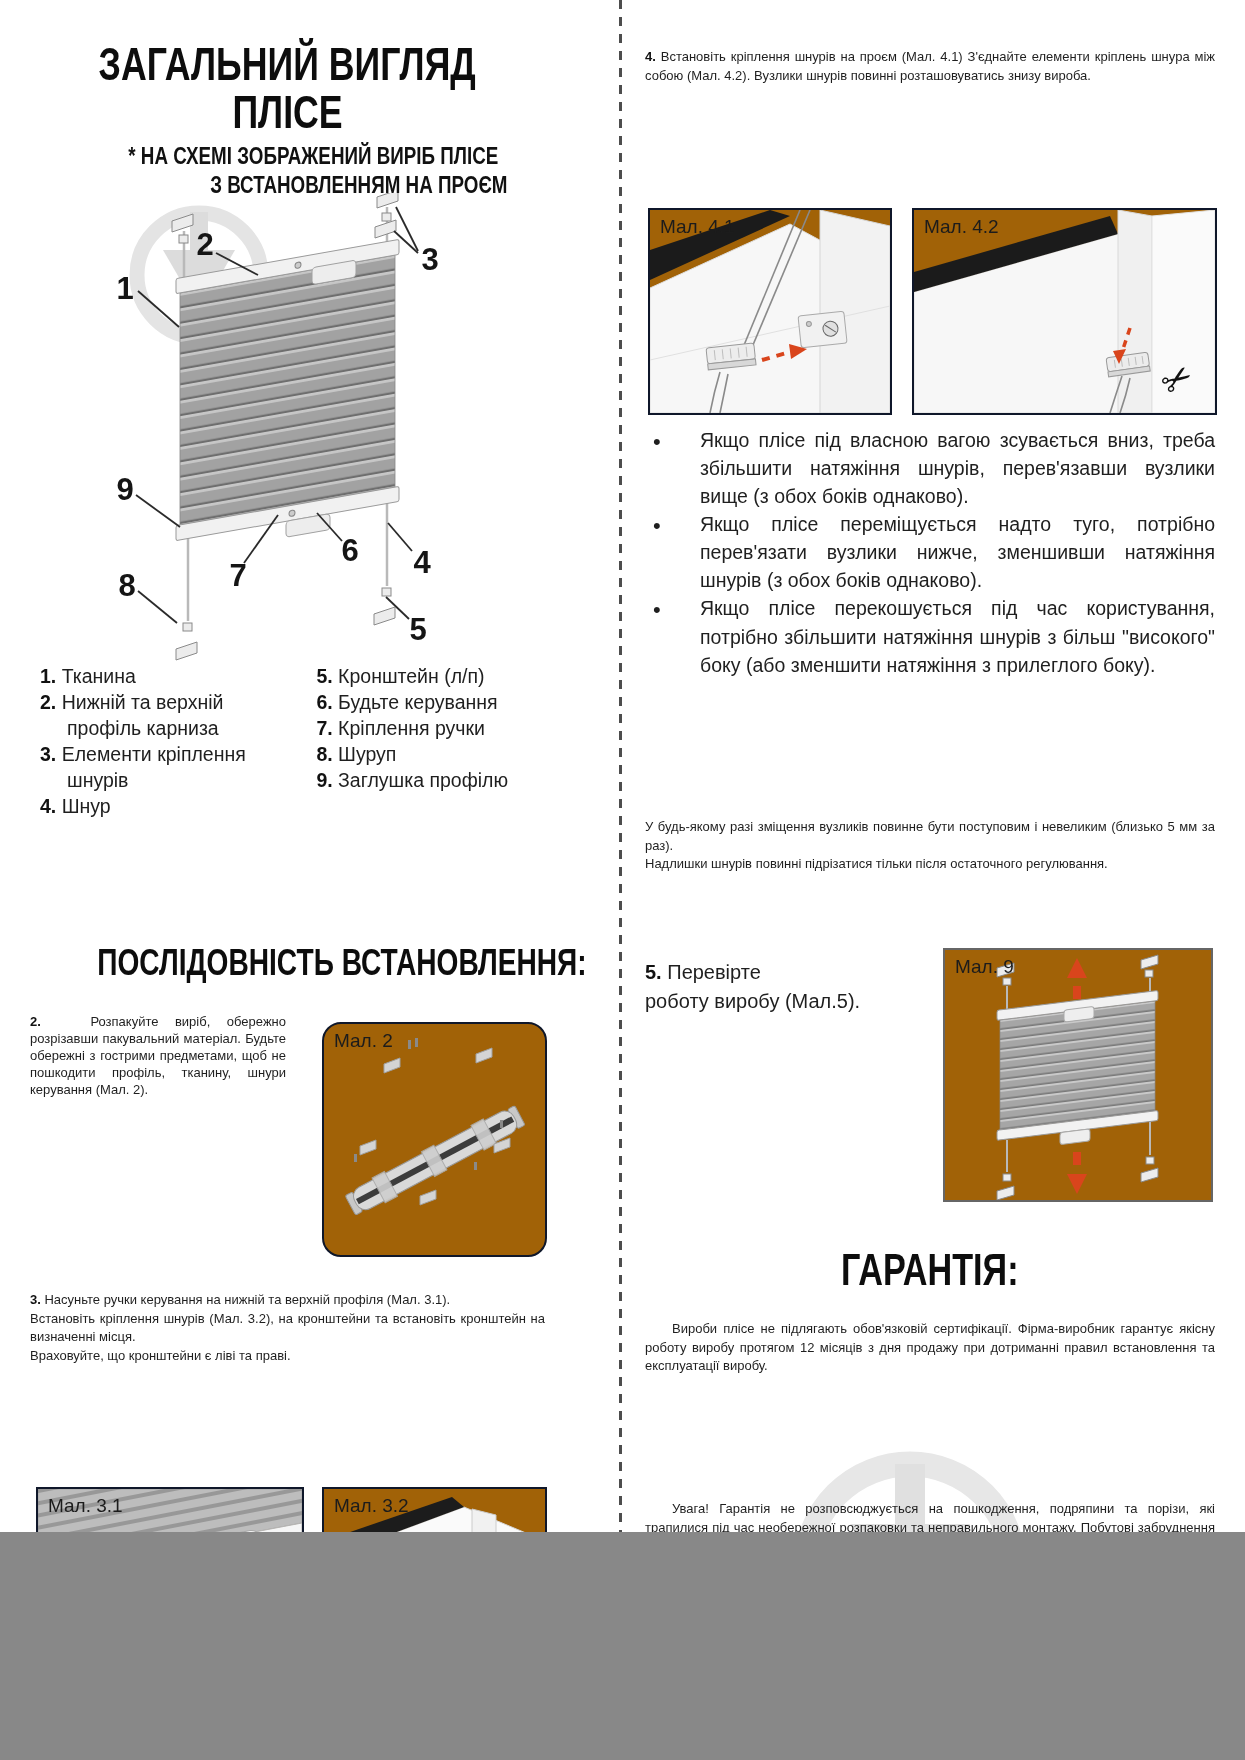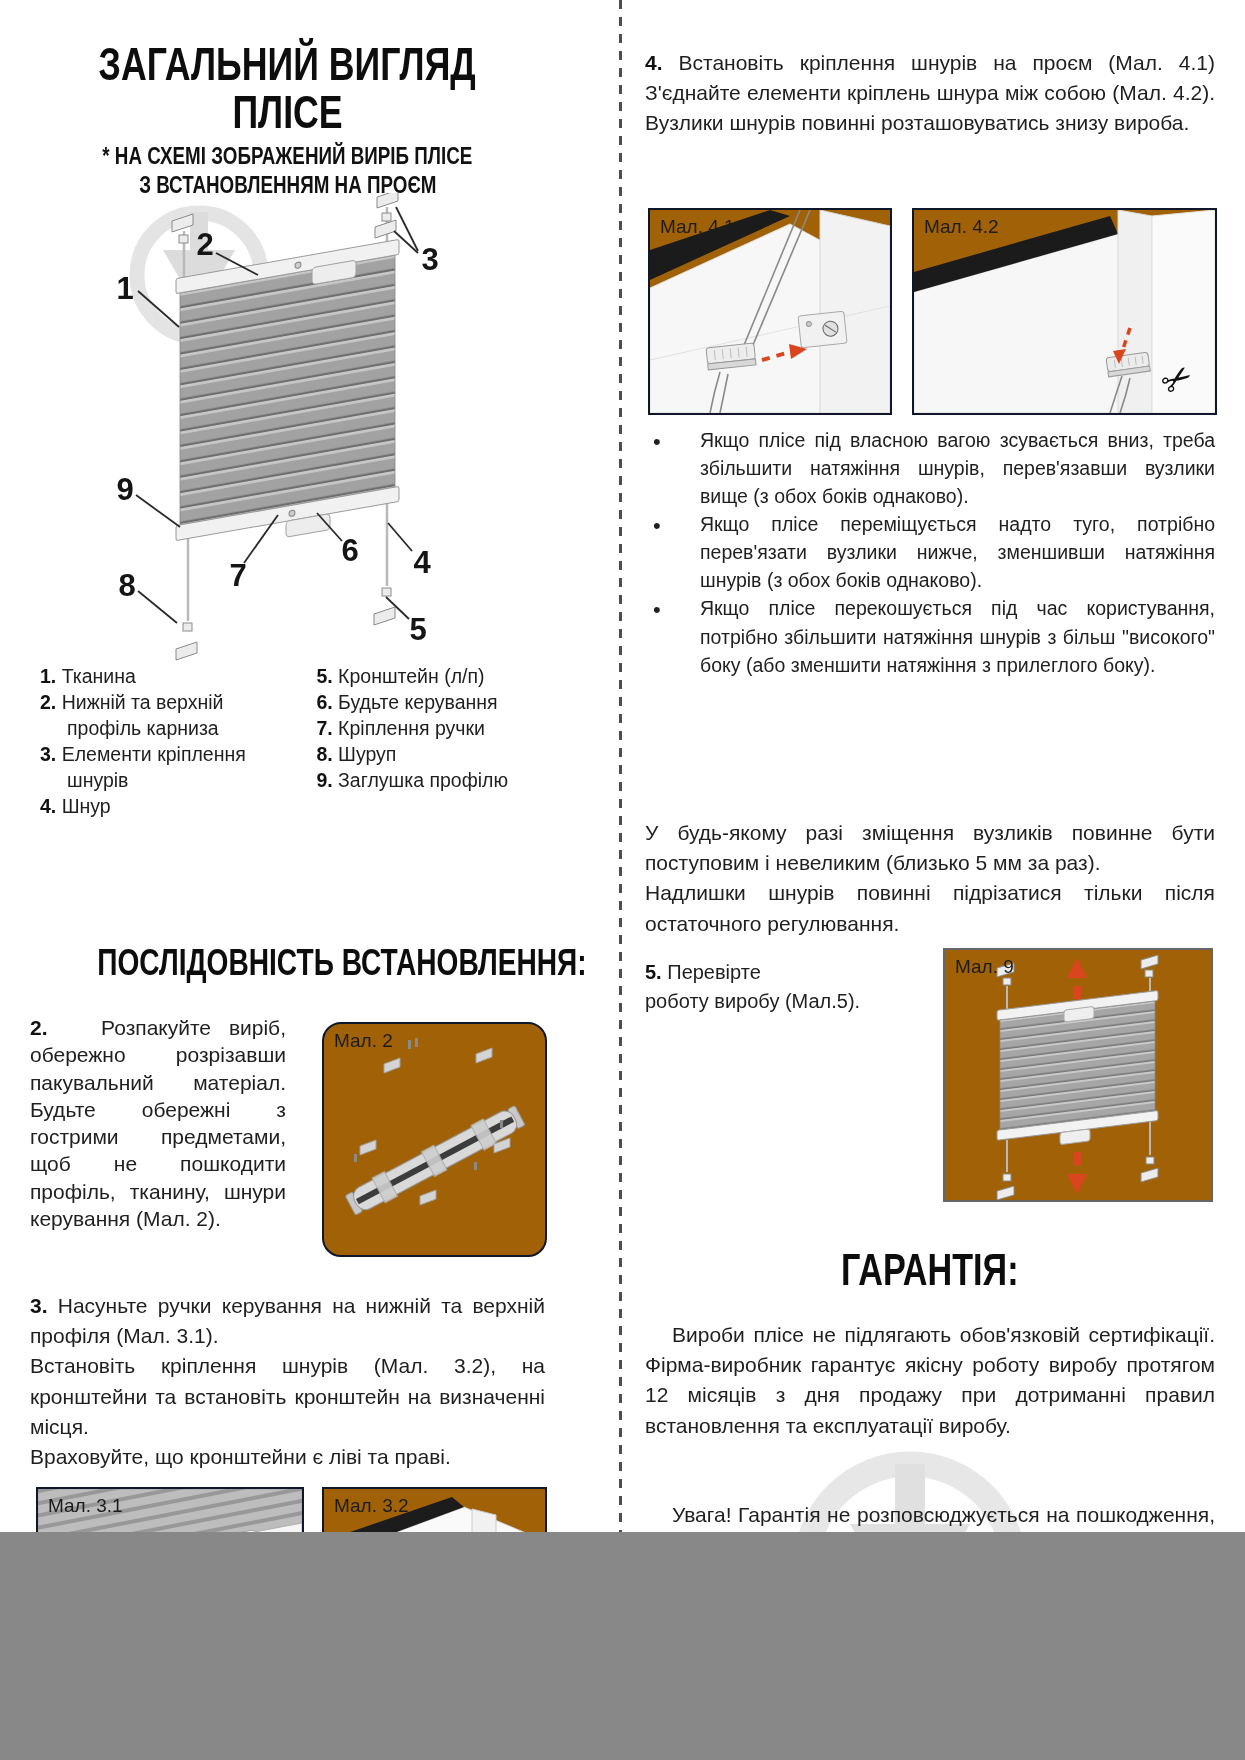--- a/index.html
+++ b/index.html
@@ -9,26 +9,26 @@
   
   .wm{position:absolute;z-index:0;}
   
   .divider{position:absolute;left:619px;top:0;width:3px;height:1760px;z-index:1;
            background:repeating-linear-gradient(180deg,#4d4d4d 0 9px,transparent 9px 17px);}
   
   .content{position:absolute;inset:0;z-index:2;}
   .h1{left:30px;top:40px;width:515px;text-align:center;font-weight:bold;color:#0d0d0d;
       font-size:47px;line-height:1.03;}
   .h1 span,.hsub span,.h2 span,.h3 span{display:inline-block;transform:scaleX(0.76);white-space:nowrap;}
-  .hsub{left:30px;top:142px;width:515px;text-align:center;font-weight:bold;color:#111;
+  .hsub{left:30px;top:142px;width:515px;text-align:right;font-weight:bold;color:#111;
         font-size:23.5px;line-height:1.22;}
   .hsub span{transform:scaleX(0.8);}
   .h2{left:20px;top:942px;width:515px;text-align:center;font-weight:bold;color:#0d0d0d;font-size:37px;}
   .h3{left:645px;top:1244px;width:570px;text-align:center;font-weight:bold;color:#0d0d0d;font-size:45px;}
-  .body-txt{font-size:21px;line-height:1.44;text-align:justify;color:#1f1f1f;}
+  .body-txt{font-size:13px;line-height:1.44;text-align:justify;color:#1f1f1f;}
   .step2{left:30px;top:1014px;width:256px;line-height:1.3;}
   .step3{left:30px;top:1291px;width:515px;}
   .step4{left:645px;top:48px;width:570px;}
   .bullets{left:645px;top:426px;width:570px;margin:0;padding:0;list-style:none;}
   .bullets li{position:relative;padding-left:55px;text-align:justify;font-size:19.5px;line-height:1.44;}
   .bullets li::before{content:"\2022";position:absolute;left:8px;top:0;font-size:22px;}
   .notes{left:645px;top:818px;width:570px;}
   .step5{left:645px;top:958px;width:300px;font-size:20px;line-height:1.45;text-align:left;}
   .wp{width:570px;text-indent:27px;}
   .wp1{left:645px;top:1320px;}

